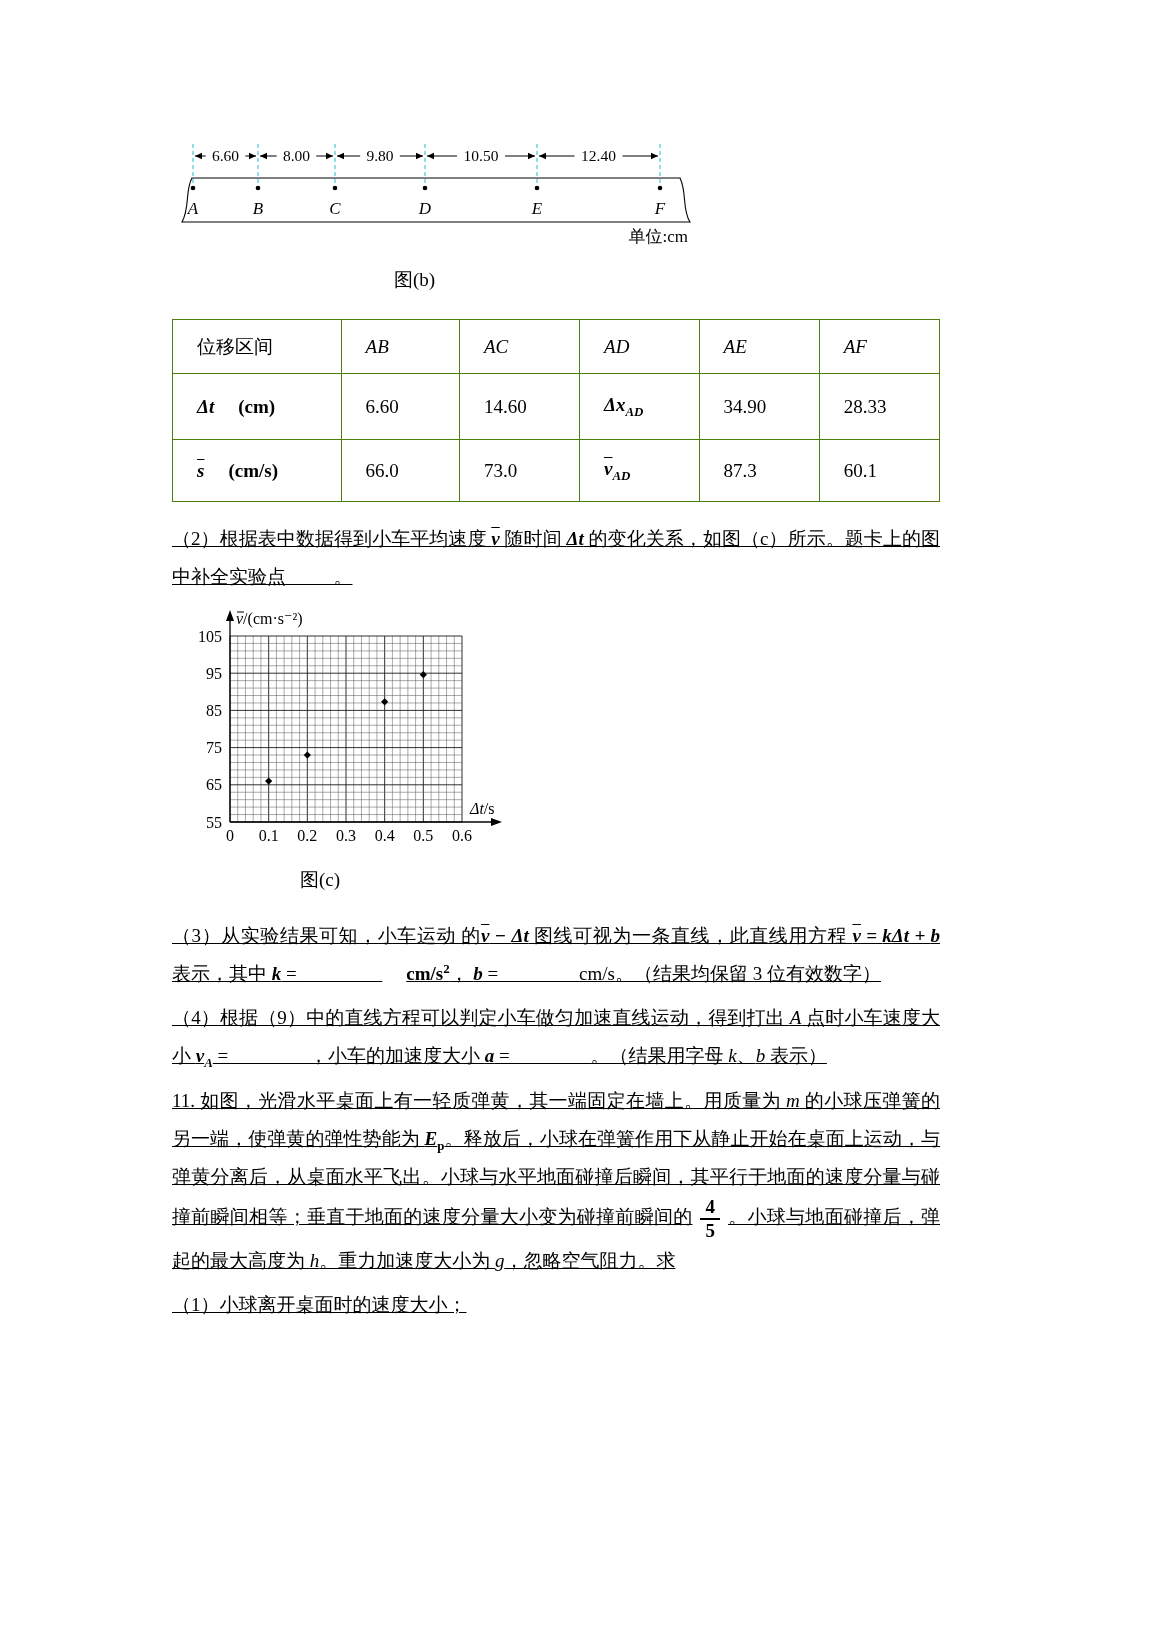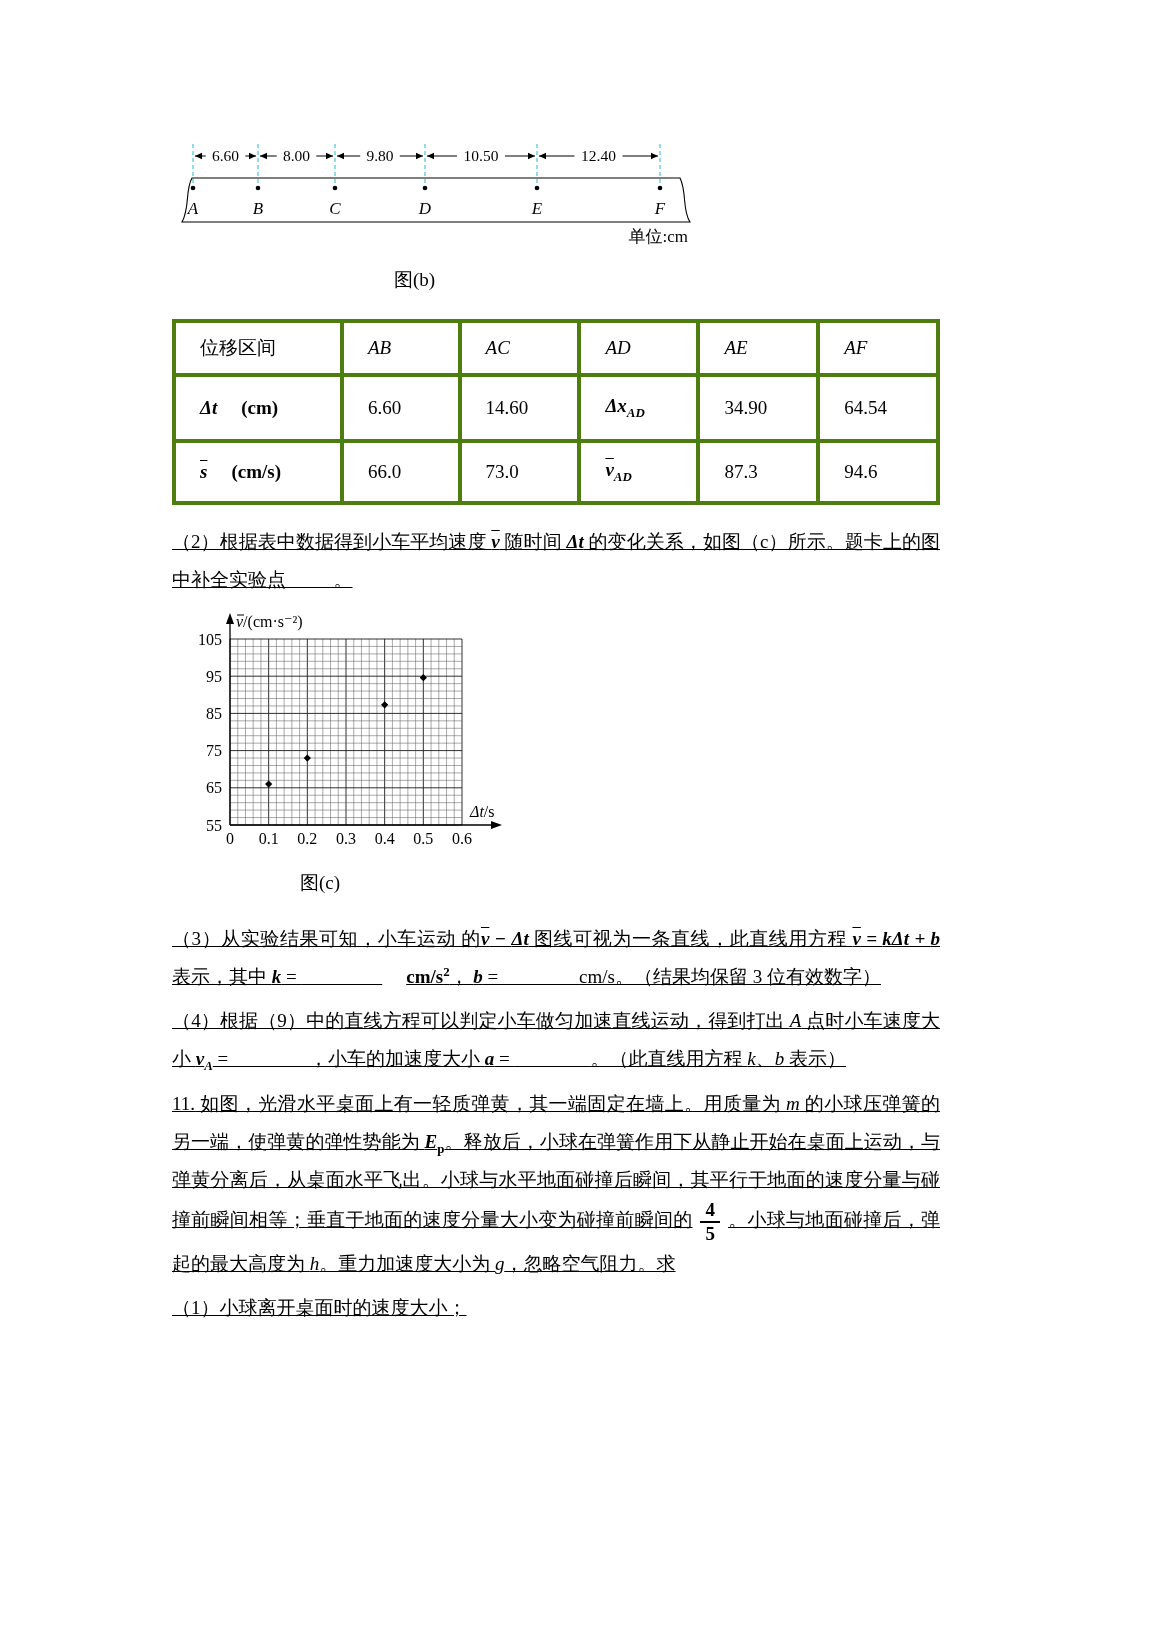--- a/index.html
+++ b/index.html
@@ -14,21 +14,21 @@
     font-family: "Liberation Serif", "DejaVu Serif", serif;
     color: #000;
     font-size: 19px;
   }
   svg text { font-family: "Liberation Serif", "DejaVu Serif", serif; fill: #000; }
 
   .cap { margin: 12px 0 0 222px; font-size: 19px; }
   .cap-chart { margin: 6px 0 0 128px; font-size: 19px; }
 
   table.dt { border-collapse: collapse; margin-top: 26px; }
-  .dt td { border: 4px solid #4d7c0f; padding: 6px 10px 6px 24px; font-size: 19px; vertical-align: middle; background: #fff; }
+  .dt td { border: 1px solid #4d7c0f; padding: 6px 10px 6px 24px; font-size: 19px; vertical-align: middle; background: #fff; }
   .dt tr:nth-child(1) td { height: 54px; }
   .dt tr:nth-child(2) td { height: 66px; }
   .dt tr:nth-child(3) td { height: 62px; }
   .dt .c0 { width: 182px; }
   .dt .cv { width: 131px; }
   .ital { font-style: italic; }
 
   .para { margin-top: 14px; line-height: 2.0; text-align: justify; text-decoration: underline; }
   .para.tight { margin-top: 6px; }
   .para.p3gap { margin-top: 24px; }
@@ -116,33 +116,33 @@
     <tr>
       <td class="c0">
         <span class="bi">Δt</span><span class="b">(cm)</span>
       </td>
       <td class="cv">6.60</td>
       <td class="cv">14.60</td>
       <td class="cv">
         <span class="bi">Δx</span><span class="sub">AD</span>
       </td>
       <td class="cv">34.90</td>
-      <td class="cv">64.54</td>
+      <td class="cv">28.33</td>
     </tr>
     <tr>
       <td class="c0">
         <span class="biol">s</span><span class="b">(cm/s)</span>
       </td>
       <td class="cv">66.0</td>
       <td class="cv">73.0</td>
       <td class="cv">
         <span class="biol">v</span><span class="sub">AD</span>
       </td>
       <td class="cv">87.3</td>
-      <td class="cv">94.6</td>
+      <td class="cv">60.1</td>
     </tr>
   </tbody>
     </table>
 
   <p class="para" style="margin-top:18px"><span>（2）根据表中数据得到小车平均速度 </span><span class="biol">v</span><span> 随时间 </span><span class="bi">Δt</span><span> 的变化关系，如图（c）所示。题卡上的图中补全实验点_____。</span></p>
 
   <div class="chart-wrap">
     <svg width="372" height="250" viewBox="0 0 372 250">
         <line x1="58" y1="30" x2="58" y2="216" stroke="#1a1a1a" stroke-width="0.9"></line>
         <line x1="65.73333333333333" y1="30" x2="65.73333333333333" y2="216" stroke="#555" stroke-width="0.5"></line>
@@ -224,20 +224,20 @@
         <path d="M 96.66666666666667 171.48000000000002 L 100.26666666666667 175.08 L 96.66666666666667 178.68 L 93.06666666666668 175.08 Z" fill="#000"></path>
         <path d="M 135.33333333333334 145.44000000000003 L 138.93333333333334 149.04000000000002 L 135.33333333333334 152.64000000000001 L 131.73333333333335 149.04000000000002 Z" fill="#000"></path>
         <path d="M 212.66666666666669 92.24400000000001 L 216.26666666666668 95.84400000000001 L 212.66666666666669 99.444 L 209.0666666666667 95.84400000000001 Z" fill="#000"></path>
         <path d="M 251.33333333333334 65.08800000000002 L 254.93333333333334 68.68800000000002 L 251.33333333333334 72.28800000000001 L 247.73333333333335 68.68800000000002 Z" fill="#000"></path>
       </svg>
     <div class="cap-chart">图(c)</div>
   </div>
 
   <p class="para p3gap"><span>（3）从实验结果可知，小车运动 的</span><span class="biol">v</span><span class="bi"> − </span><span class="bi">Δt</span><span> 图线可视为一条直线，此直线用方程 </span><span class="biol">v</span><span class="bi"> = </span><span class="bi">k</span><span class="bi">Δt</span><span class="bi"> + </span><span class="bi">b</span><span> 表示，其中 </span><span class="bi">k</span><span> = </span><span>________ </span><span class="b">cm/s</span><span class="sup">2</span><span>， </span><span class="bi">b</span><span> = </span><span>________</span><span>cm/s。（结果均保留 3 位有效数字）</span></p>
 
-  <p class="para tight"><span>（4）根据（9）中的直线方程可以判定小车做匀加速直线运动，得到打出 </span><span class="i">A</span><span> 点时小车速度大小 </span><span class="bi">v</span><span class="sub">A</span><span> = </span><span>________</span><span>，小车的加速度大小 </span><span class="bi">a</span><span> = </span><span>________</span><span>。（此直线用方程 </span><span class="i">k</span><span>、</span><span class="i">b</span><span> 表示）</span></p>
+  <p class="para tight"><span>（4）根据（9）中的直线方程可以判定小车做匀加速直线运动，得到打出 </span><span class="i">A</span><span> 点时小车速度大小 </span><span class="bi">v</span><span class="sub">A</span><span> = </span><span>________</span><span>，小车的加速度大小 </span><span class="bi">a</span><span> = </span><span>________</span><span>。（结果用字母 </span><span class="i">k</span><span>、</span><span class="i">b</span><span> 表示）</span></p>
 
   <p class="para tight"><span>11.  如图，光滑水平桌面上有一轻质弹黄，其一端固定在墙上。用质量为 </span><span class="i">m</span><span> 的小球压弹簧的另一端，使弹黄的弹性势能为 </span><span class="bi">E</span><span class="bsub">p</span><span>。释放后，小球在弹簧作用下从静止开始在桌面上运动，与弹黄分离后，从桌面水平飞出。小球与水平地面碰撞后瞬间，其平行于地面的速度分量与碰撞前瞬间相等；垂直于地面的速度分量大小变为碰撞前瞬间的</span><span class="frac"><span class="fnum">4</span><span class="fden">5</span></span><span>。小球与地面碰撞后，弹起的最大高度为 </span><span class="i">h</span><span>。重力加速度大小为 </span><span class="i">g</span><span>，忽略空气阻力。求</span></p>
 
   <p class="para tight">（1）小球离开桌面时的速度大小；</p>
 
 
 </div>
 
 </body></html>

